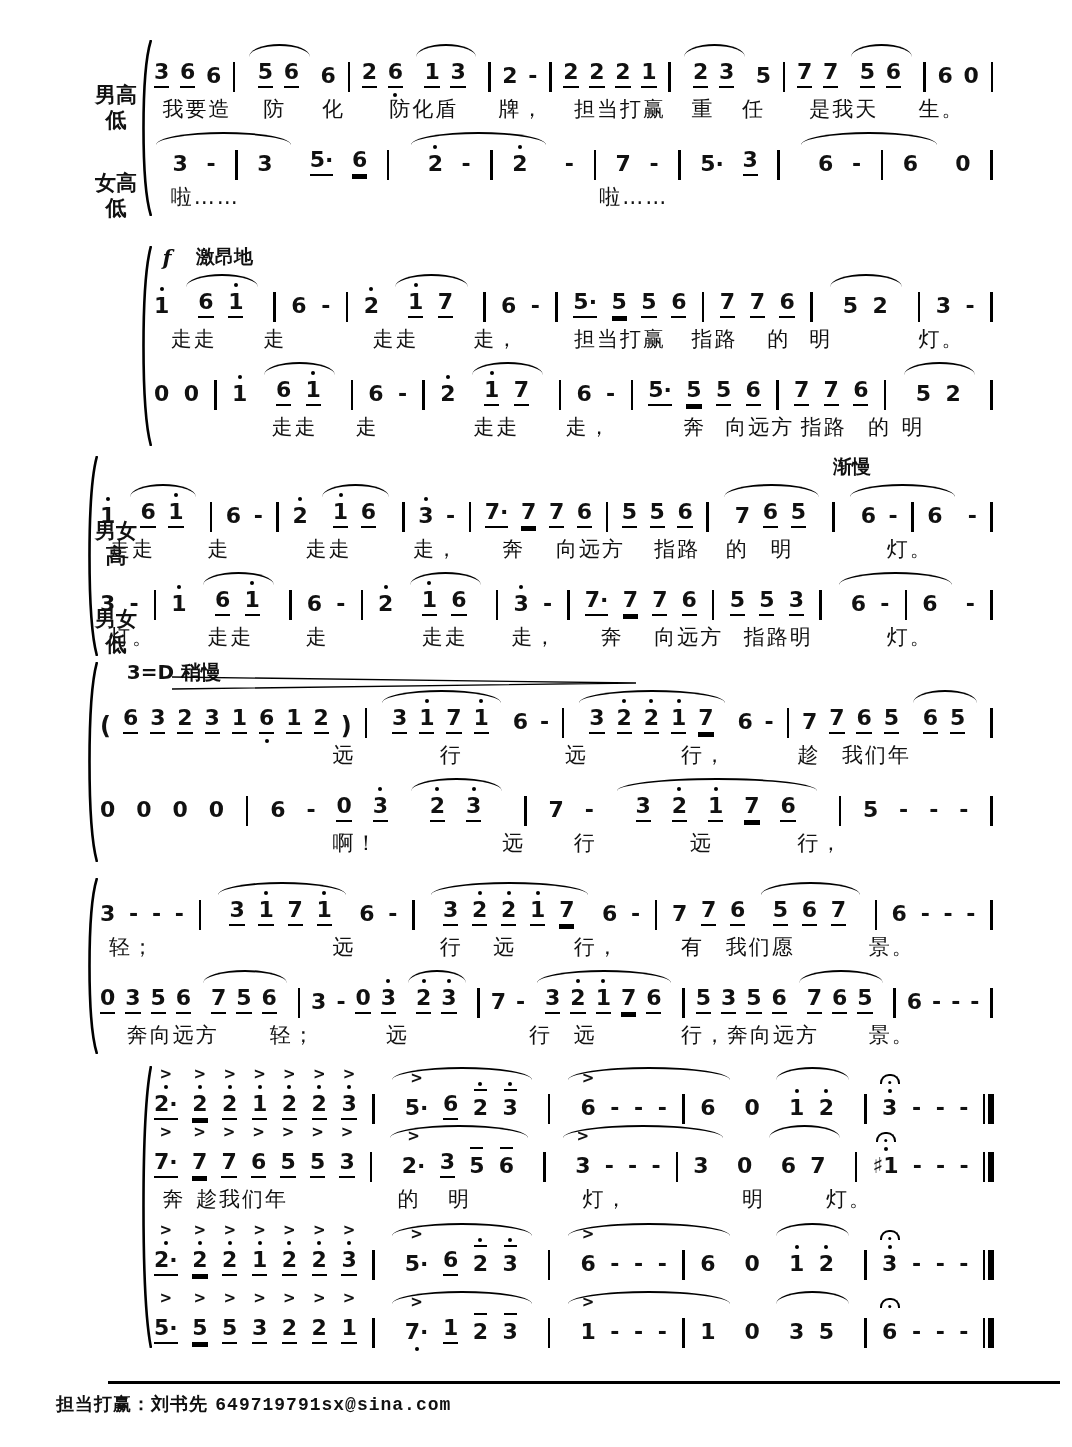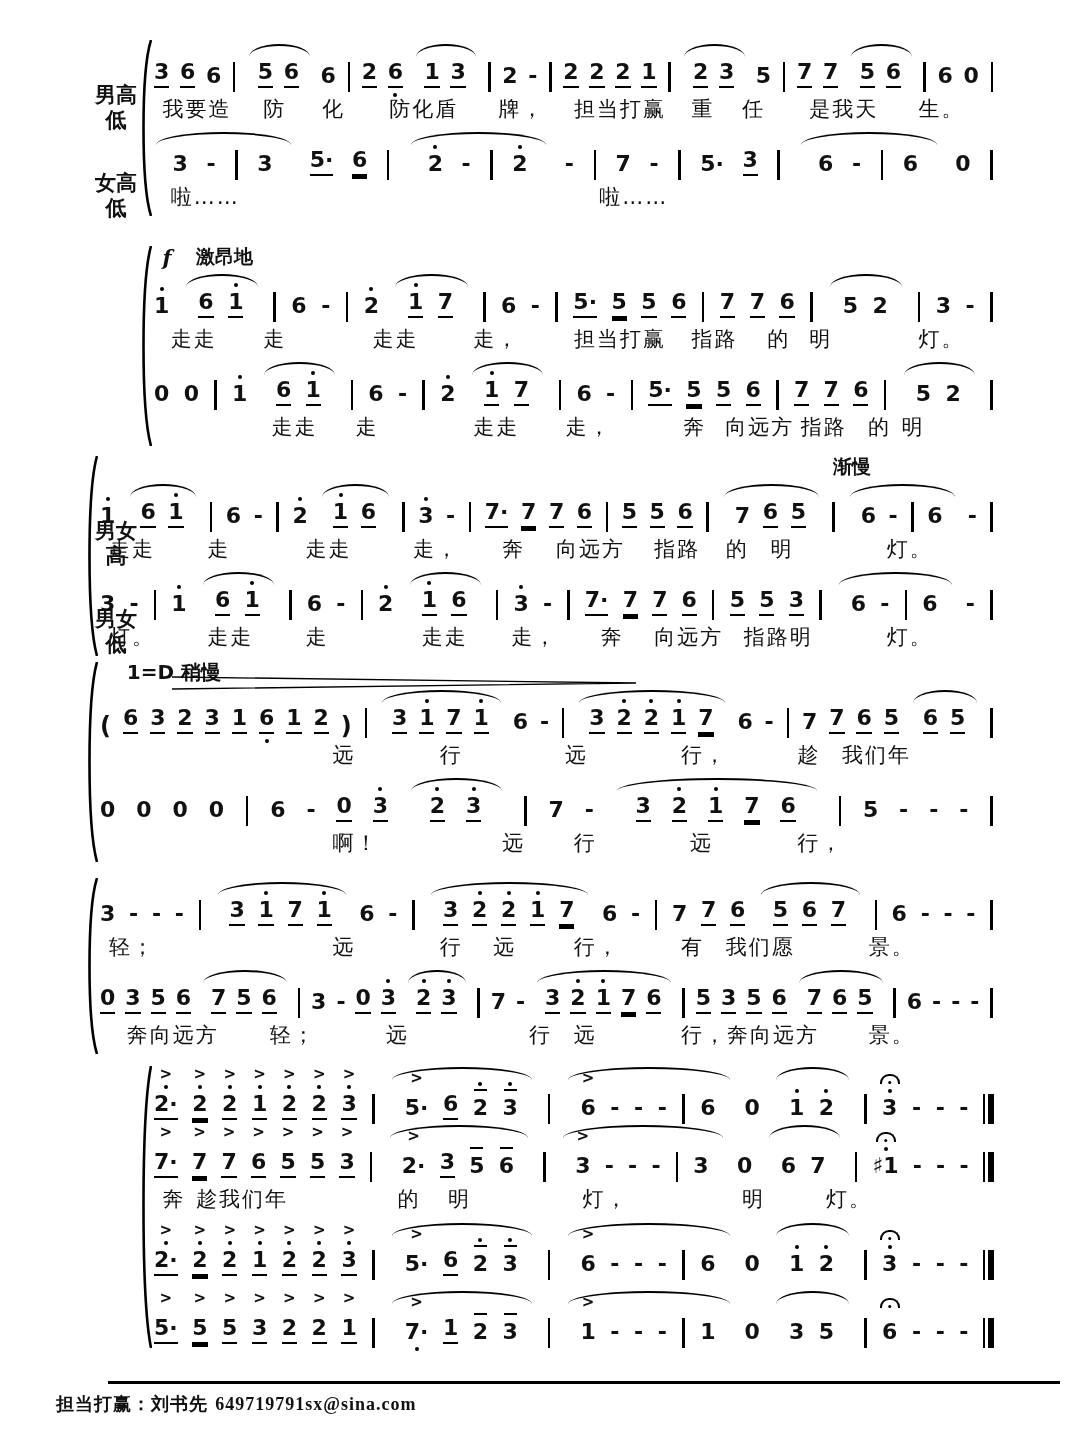--- a/index.html
+++ b/index.html
@@ -59,21 +59,21 @@
   .arc{position:absolute;top:4px;height:11px;border-top:2.2px solid #000;
     border-radius:50% 50% 0 0 / 100% 100% 0 0;}
   .notes-row.tall .arc{top:1px;}
 
   .lyrics-row{position:relative;height:36px;font-size:21px;}
   .lyr{position:absolute;top:3px;white-space:nowrap;letter-spacing:2px;}
 
   .footer{position:absolute;left:0;right:0;top:1381px;}
   .footer-line{margin:0 12px 0 108px;border-top:3px solid #000;}
   .footer-text{padding-left:56px;margin-top:8px;font-size:18px;font-weight:bold;letter-spacing:1px;}
-  .footer-email{font-family:Liberation Serif, serif;font-weight:bold;}
+  .footer-email{font-family:Liberation Mono, monospace;font-weight:bold;}
 </style>
 </head>
 <body>
 
 <div id="score">
     <div class="system" style="margin-bottom: 30px;">
       <div class="labels-col">
         <div class="vlabel" style="top: 68px;">
           <div class="vl-line">男高</div>
           <div class="vl-line">低</div>
@@ -443,21 +443,21 @@
     </div>
     <div class="system" style="margin-bottom: 16px;">
       <div class="labels-col empty"></div>
       <div class="brace-col">
         <svg viewBox="0 0 12 100" preserveAspectRatio="none" width="12" height="100%">
           <path d="M11 0 C1 18 1 82 11 100" fill="none" stroke="#000" stroke-width="2.6" vector-effect="non-scaling-stroke"></path>
         </svg>
       </div>
       <div class="music-col">
         <div class="marks-row">
-          <span class="mark key" style="left: 3%;">1=D 稍慢</span>
+          <span class="mark key" style="left: 3%;">3=D 稍慢</span>
           <div class="hairpin" style="left: 8%; width: 52%;">
             <svg width="100%" height="14" preserveAspectRatio="none" viewBox="0 0 100 14">
               <path d="M0 1 L100 7 M0 13 L100 7" stroke="#000" stroke-width="1.4" fill="none" vector-effect="non-scaling-stroke"></path>
             </svg>
           </div>
         </div>
         <div class="notes-row">
           <span class="paren">(</span>
           <span class="note"><span class="nbody u1">6</span></span>
           <span class="note"><span class="nbody u1">3</span></span>

